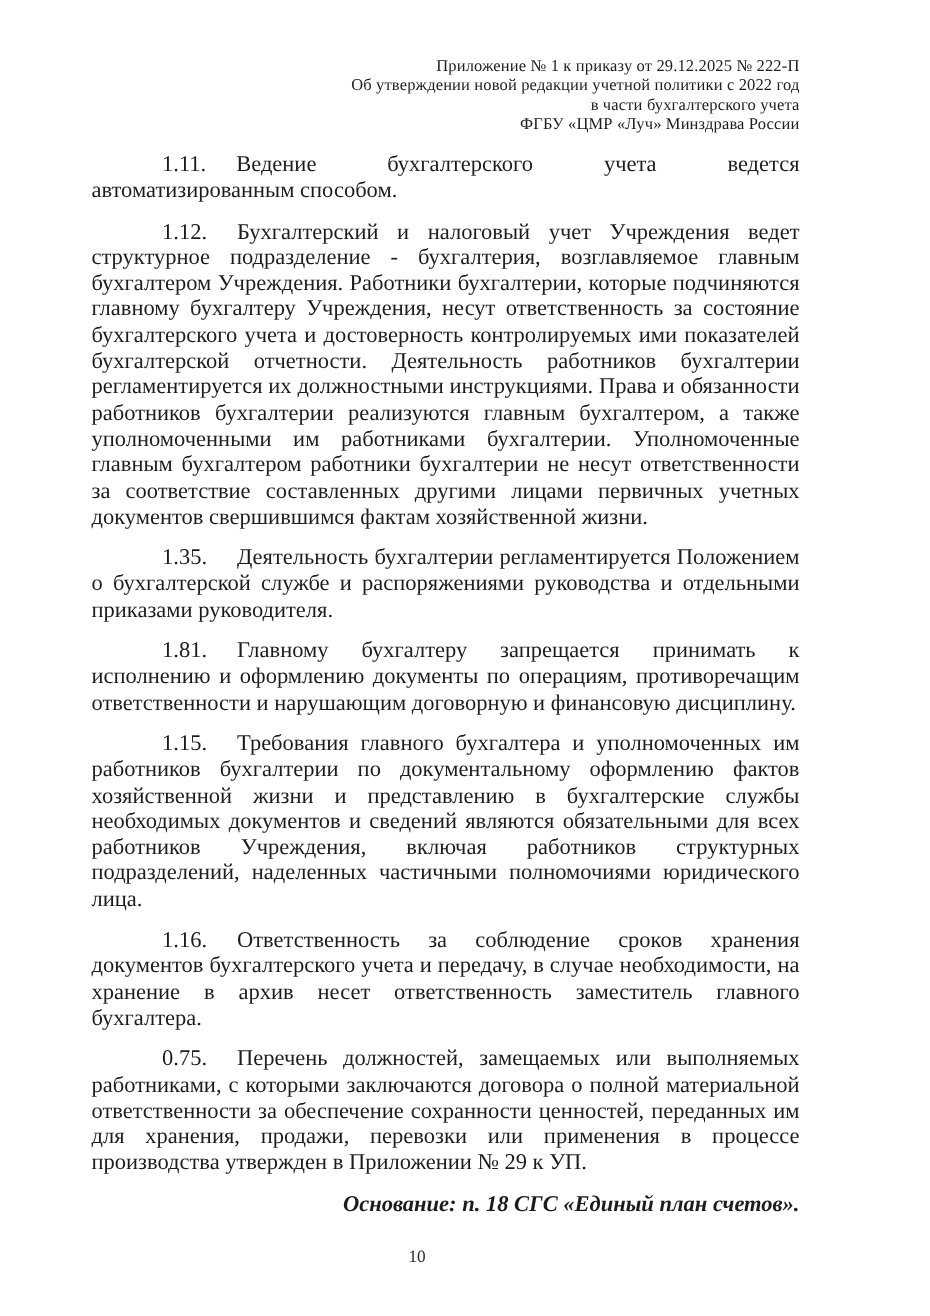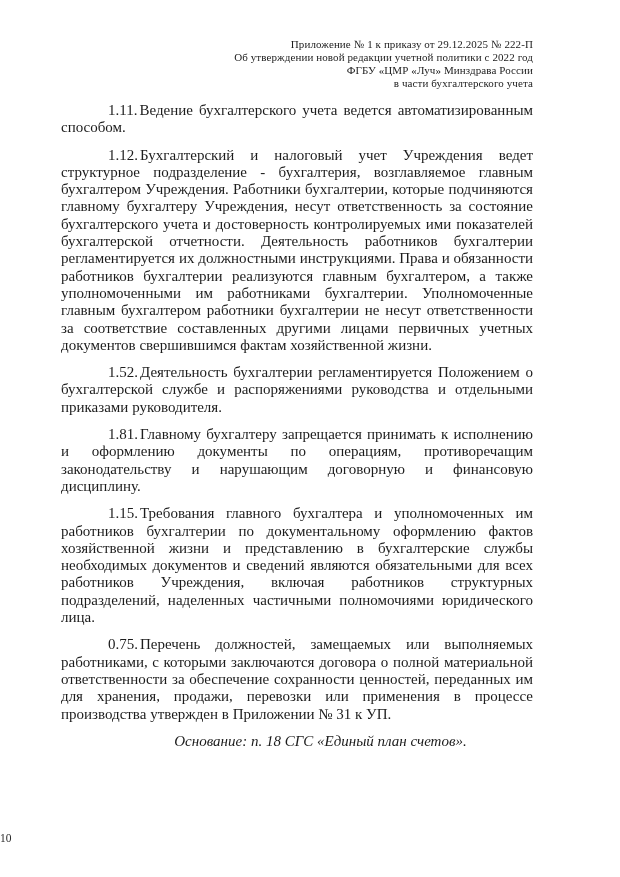--- a/index.html
+++ b/index.html
@@ -28,64 +28,66 @@
     margin-top: 12px;
     font-size: 15px;
     line-height: 17.3px;
     text-align: justify;
   }
   p.para {
     margin: 0 0 10px 0;
     text-indent: 47px;
   }
   .para-number {
-    margin-right: 2px;
+    margin-right: 20px;
   }
   p.basis {
     margin: 0 0 10px 0;
     text-indent: 47px;
     font-style: italic;
-    text-align: center;
+    text-align: right;
+    font-weight: bold;
   }
   .page-number {
     position: absolute;
     bottom: 33px;
     left: 0;
     right: 0;
-    text-align: left;
+    text-align: center;
     font-size: 11.5px;
     color: #2a2a2a;
   }
 </style>
 </head>
 <body>
 
 <div class="page">
 
   <div class="doc-header">
     <div>Приложение № 1 к приказу от 29.12.2025 № 222-П</div>
     <div>Об утверждении новой редакции учетной политики с 2022 год</div>
+    <div>в части бухгалтерского учета</div>
     <div>ФГБУ «ЦМР «Луч» Минздрава России</div>
-    <div>в части бухгалтерского учета</div>
   </div>
 
   <div class="doc-body">
 
     <p class="para"><span class="para-number">1.11.</span><span>Ведение бухгалтерского учета ведется автоматизированным способом.</span></p>
 
     <p class="para"><span class="para-number">1.12.</span><span>Бухгалтерский и налоговый учет Учреждения ведет структурное подразделение - бухгалтерия, возглавляемое главным бухгалтером Учреждения. Работники бухгалтерии, которые подчиняются главному бухгалтеру Учреждения, несут ответственность за состояние бухгалтерского учета и достоверность контролируемых ими показателей бухгалтерской отчетности. Деятельность работников бухгалтерии регламентируется их должностными инструкциями. Права и обязанности работников бухгалтерии реализуются главным бухгалтером, а также уполномоченными им работниками бухгалтерии. Уполномоченные главным бухгалтером работники бухгалтерии не несут ответственности за соответствие составленных другими лицами первичных учетных документов свершившимся фактам хозяйственной жизни.</span></p>
 
-    <p class="para"><span class="para-number">1.52.</span><span>Деятельность бухгалтерии регламентируется Положением о бухгалтерской службе и распоряжениями руководства и отдельными приказами руководителя.</span></p>
+    <p class="para"><span class="para-number">1.35.</span><span>Деятельность бухгалтерии регламентируется Положением о бухгалтерской службе и распоряжениями руководства и отдельными приказами руководителя.</span></p>
 
-    <p class="para"><span class="para-number">1.81.</span><span>Главному бухгалтеру запрещается принимать к исполнению и оформлению документы по операциям, противоречащим законодательству и нарушающим договорную и финансовую дисциплину.</span></p>
+    <p class="para"><span class="para-number">1.81.</span><span>Главному бухгалтеру запрещается принимать к исполнению и оформлению документы по операциям, противоречащим ответственности и нарушающим договорную и финансовую дисциплину.</span></p>
 
     <p class="para"><span class="para-number">1.15.</span><span>Требования главного бухгалтера и уполномоченных им работников бухгалтерии по документальному оформлению фактов хозяйственной жизни и представлению в бухгалтерские службы необходимых документов и сведений являются обязательными для всех работников Учреждения, включая работников структурных подразделений, наделенных частичными полномочиями юридического лица.</span></p>
 
+    <p class="para"><span class="para-number">1.16.</span><span>Ответственность за соблюдение сроков хранения документов бухгалтерского учета и передачу, в случае необходимости, на хранение в архив несет ответственность заместитель главного бухгалтера.</span></p>
 
-    <p class="para"><span class="para-number">0.75.</span><span>Перечень должностей, замещаемых или выполняемых работниками, с которыми заключаются договора о полной материальной ответственности за обеспечение сохранности ценностей, переданных им для хранения, продажи, перевозки или применения в процессе производства утвержден в Приложении № 31 к УП.</span></p>
+    <p class="para"><span class="para-number">0.75.</span><span>Перечень должностей, замещаемых или выполняемых работниками, с которыми заключаются договора о полной материальной ответственности за обеспечение сохранности ценностей, переданных им для хранения, продажи, перевозки или применения в процессе производства утвержден в Приложении № 29 к УП.</span></p>
 
 
     <p class="basis">Основание: п. 18 СГС «Единый план счетов».</p>
 
   </div>
 
   <div class="page-number">10</div>
 
 </div>
 

